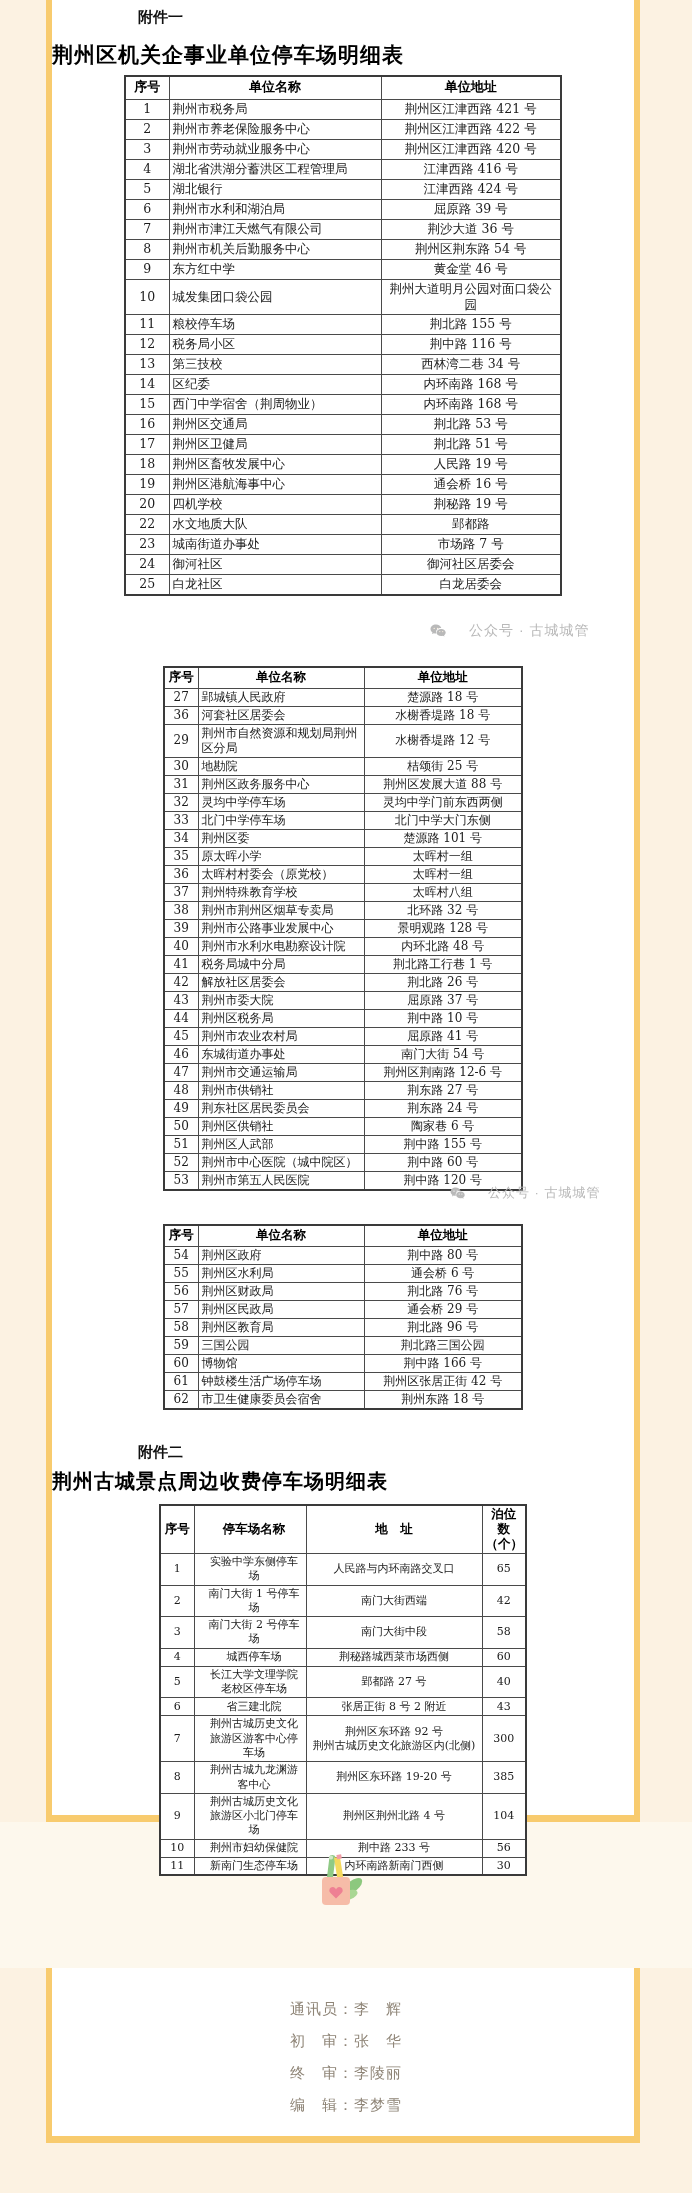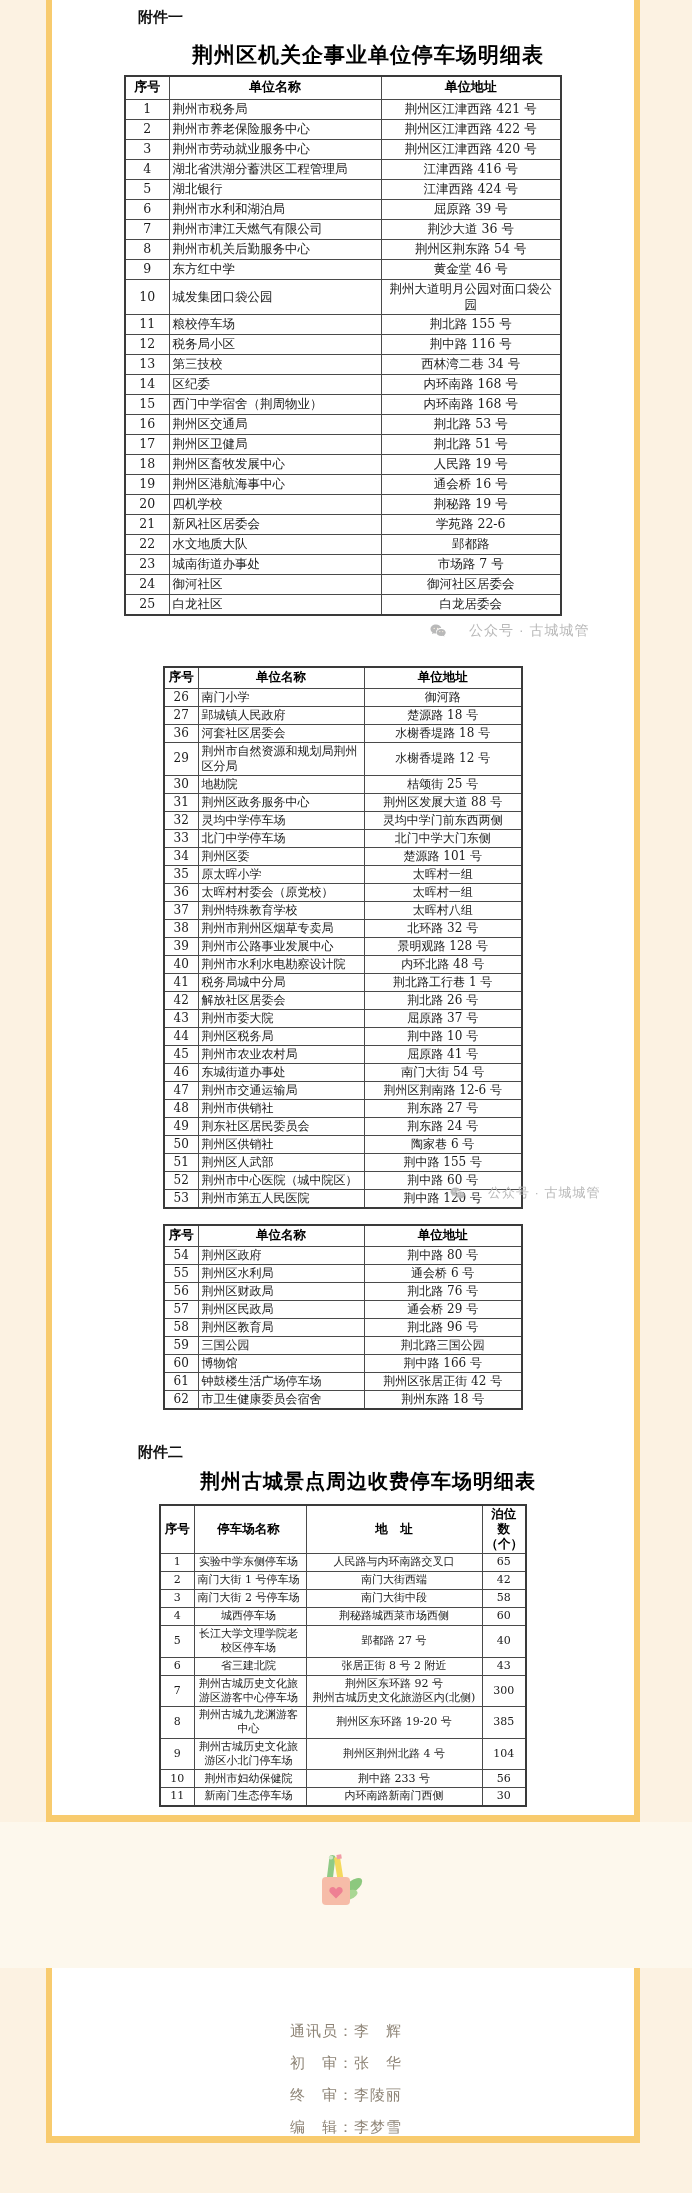--- a/index.html
+++ b/index.html
@@ -39,23 +39,23 @@
 
   .attach-label{
     position:absolute;left:86px;
     font-family:"Liberation Sans","DejaVu Sans",sans-serif;
     font-weight:bold;font-size:15px;color:#111;
   }
   .pos-a1{top:8px;}
   .pos-a2{top:1443px;}
 
   .doc-title{
-    position:absolute;left:0;width:100%;text-align:center;
+    position:absolute;left:0;width:100%;
     font-family:Liberation Sans, sans-serif;
-    font-weight:bold;color:#000;letter-spacing:1px;margin-left:25px;
+    font-weight:bold;color:#000;letter-spacing:1px;
   }
   .pos-t1{top:41px;font-size:21px;}
   .pos-t2{top:1468px;font-size:20px;}
 
   table.tbl{
     position:absolute;left:50%;transform:translateX(-50%);
     border-collapse:collapse;table-layout:fixed;
     background:#fff;
   }
   .tbl th,.tbl td{
@@ -88,21 +88,21 @@
   .t2 th,.t3 th{height:21px;font-size:12.5px;}
   .t2 td,.t3 td{height:18px;}
   .t2 .c-seq,.t3 .c-seq{width:34px;}
   .t2 .c-name,.t3 .c-name{width:166px;}
   .t2 .c-addr,.t3 .c-addr{width:158px;}
 
   .t4{top:1504px;width:366px;font-size:11px;line-height:1.3;}
   .t4 th{height:30px;font-size:12.5px;line-height:1.2;border-radius:17px;}
   .t4 td{height:18px;}
   .t4 .c-seq{width:34px;}
-  .t4 .c-name{width:112px;text-align:center;padding-left:0;}
+  .t4 .c-name{width:112px;text-align:center;padding-left:11px;}
   .t4 .c-addr{width:176px;}
   .t4 .c-num{width:44px;}
 
   .wm{
     position:absolute;
     display:flex;align-items:center;gap:22px;
     color:var(--wm);
     font-family:"Liberation Sans","DejaVu Sans",sans-serif;
     font-size:14px;letter-spacing:1px;white-space:nowrap;
     z-index:5;
@@ -111,21 +111,21 @@
   .pos-wm2{top:1184px;left:398px;font-size:13px;}
   .wm svg{flex:0 0 auto;}
 
   .end-icon{position:absolute;top:1848px;left:305px;width:64px;height:64px;}
   .end-label{
     position:absolute;top:1969px;left:0;width:692px;text-align:center;
     font-family:"Liberation Sans","DejaVu Sans",sans-serif;
     font-size:16px;letter-spacing:3px;color:#5d5d5d;
   }
 
-  .credits{padding-top:25px;margin-left:238px;margin-top:22px;}
+  .credits{padding-top:25px;margin-left:238px;}
   .credit-line{
     font-family:"Liberation Sans","DejaVu Sans",sans-serif;
     font-size:15px;line-height:32px;color:#8e8476;
     letter-spacing:1px;white-space:pre;
   }
 </style>
 </head>
 <body>
 
 <div class="cream"></div>
@@ -237,25 +237,20 @@
         </tr>
         <tr>
           <td class="c-seq">19</td>
           <td class="c-name">荆州区港航海事中心</td>
           <td class="c-addr">通会桥 16 号</td>
         </tr>
         <tr>
           <td class="c-seq">20</td>
           <td class="c-name">四机学校</td>
           <td class="c-addr">荆秘路 19 号</td>
-        </tr>
-        <tr>
-          <td class="c-seq">21</td>
-          <td class="c-name">新风社区居委会</td>
-          <td class="c-addr">学苑路 22-6</td>
         </tr>
         <tr>
           <td class="c-seq">22</td>
           <td class="c-name">水文地质大队</td>
           <td class="c-addr">郢都路</td>
         </tr>
         <tr>
           <td class="c-seq">23</td>
           <td class="c-name">城南街道办事处</td>
           <td class="c-addr">市场路 7 号</td>
@@ -287,25 +282,20 @@
 
   <table class="tbl t2">
     <thead>
       <tr>
         <th class="c-seq">序号</th>
         <th class="c-name">单位名称</th>
         <th class="c-addr">单位地址</th>
       </tr>
     </thead>
     <tbody>
-        <tr>
-          <td class="c-seq">26</td>
-          <td class="c-name">南门小学</td>
-          <td class="c-addr">御河路</td>
-        </tr>
         <tr>
           <td class="c-seq">27</td>
           <td class="c-name">郢城镇人民政府</td>
           <td class="c-addr">楚源路 18 号</td>
         </tr>
         <tr>
           <td class="c-seq">36</td>
           <td class="c-name">河套社区居委会</td>
           <td class="c-addr">水榭香堤路 18 号</td>
         </tr>

